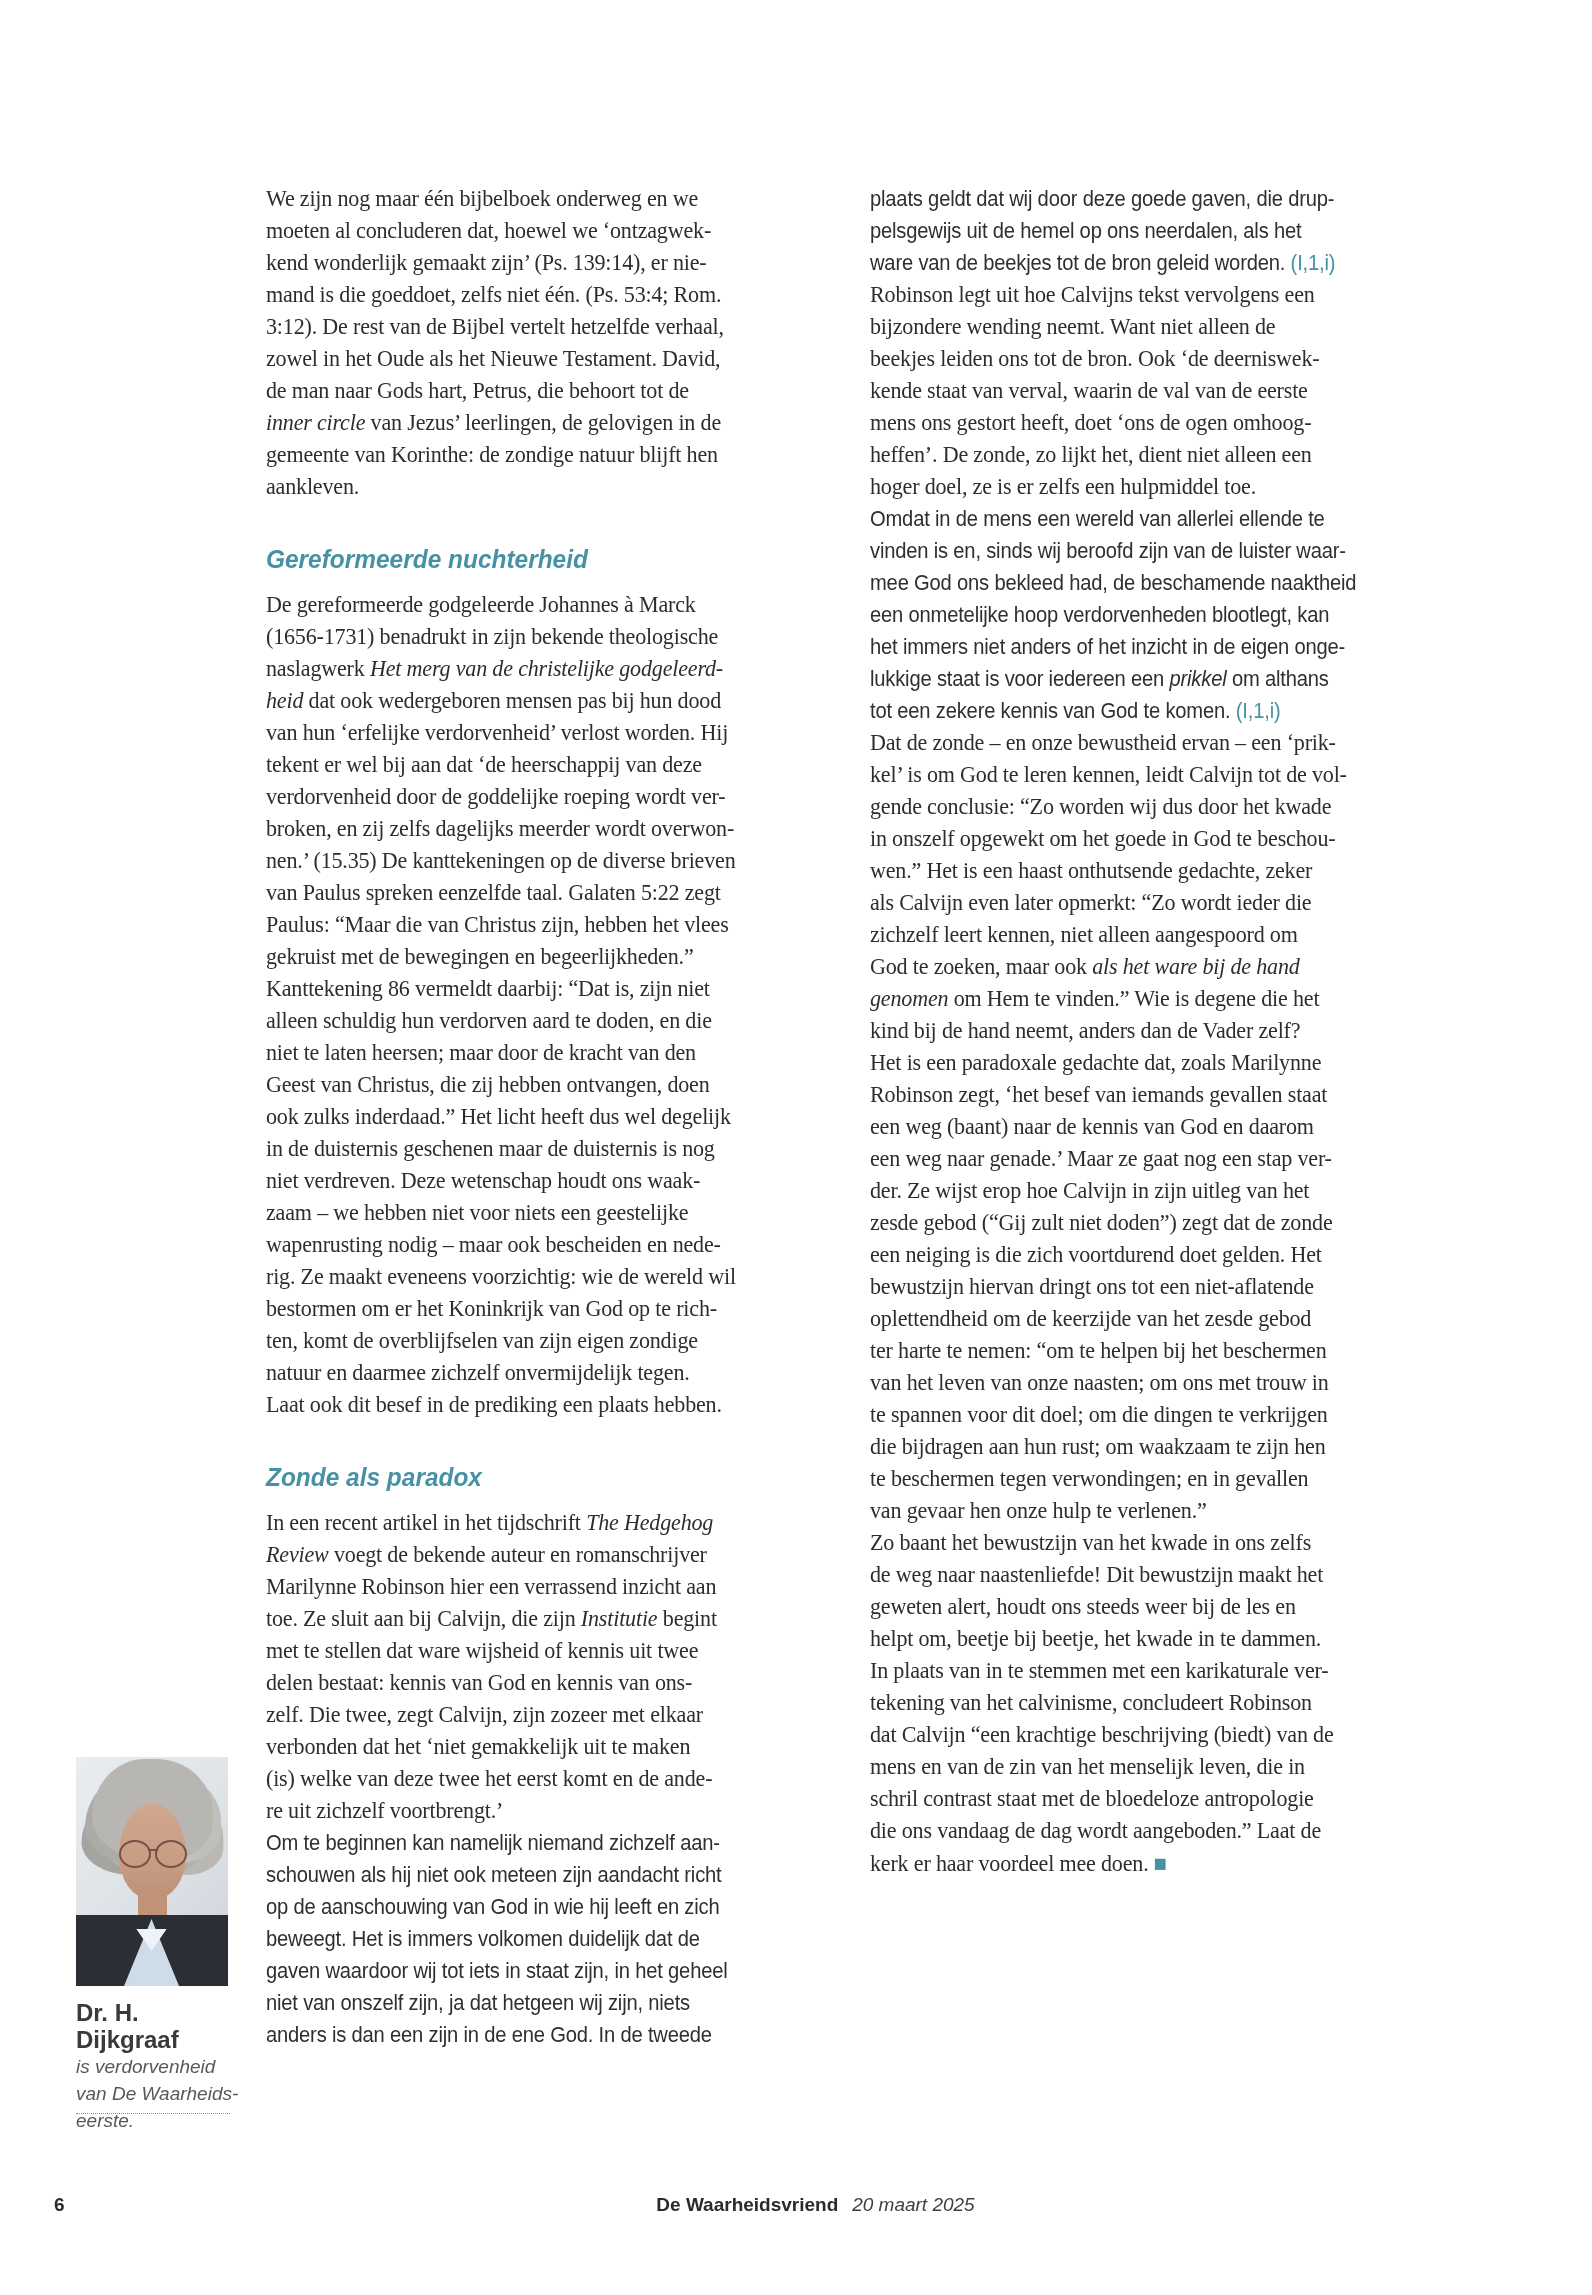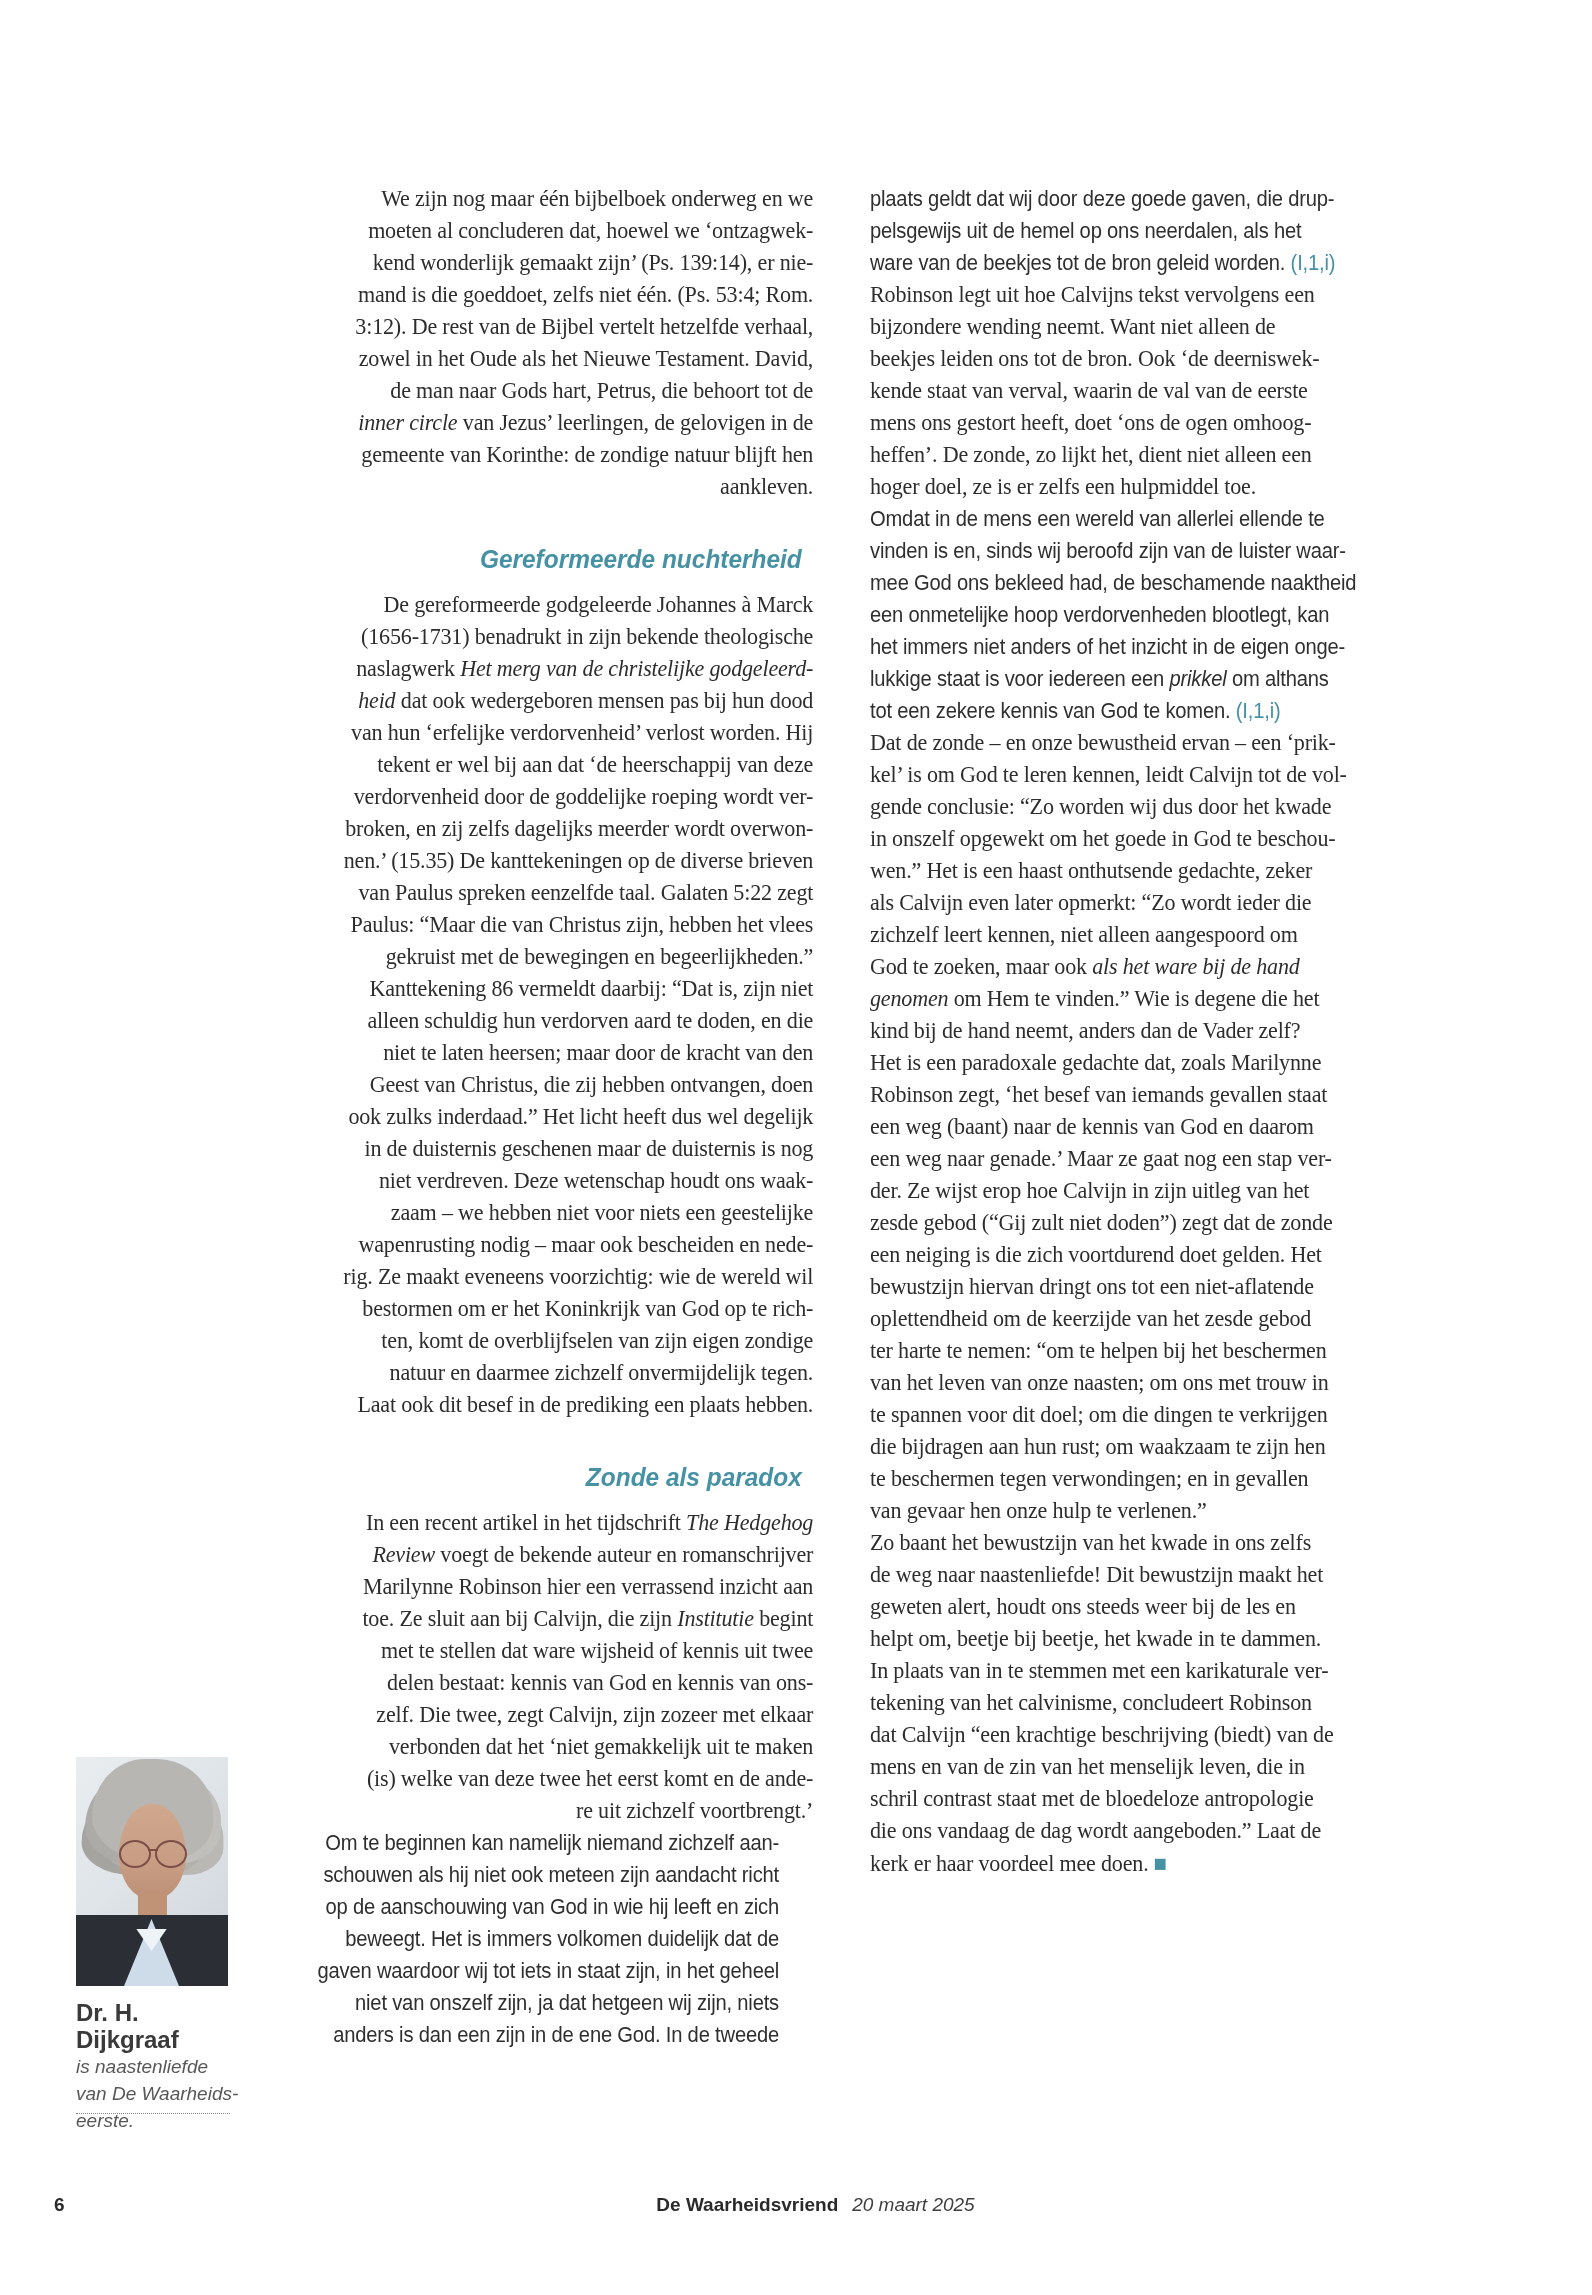--- a/index.html
+++ b/index.html
@@ -1,20 +1,20 @@
 <!DOCTYPE html>
 <html style="font-size:14px"><head>
 <meta charset="utf-8">
 <style>
   html,body{margin:0;padding:0;background:#ffffff;}
   .page{position:relative;width:1592px;height:2295px;background:#ffffff;overflow:hidden;
         font-family:"Liberation Serif","DejaVu Serif",serif;color:#2d2d2d;}
 
   .column{position:absolute;top:183px;width:570px;}
-  .column-left{left:266px;text-align:right;}
+  .column-left{left:266px;}
   .column-right{left:870px;}
 
   .para{margin:0;}
   .para + .para{}
   .heading + .para{margin-top:1px;}
   .heading{margin:39px 0 12px 0;
            font-family:"Liberation Sans","DejaVu Sans",sans-serif;
            font-weight:bold;font-style:italic;font-size:26px;line-height:35px;
            transform:scaleX(.94);transform-origin:0 0;white-space:nowrap;}
   .line{white-space:nowrap;transform-origin:0 50%;}
@@ -210,21 +210,21 @@
     <div class="collar"></div>
     <div class="glasses">
       <div class="lens lens-l"></div>
       <div class="lens lens-r"></div>
       <div class="bridge"></div>
     </div>
   </div>
 
   <div class="caption">
     <div class="name">Dr. H. Dijkgraaf</div>
-    <span class="bio">is naastenliefde</span>
+    <span class="bio">is verdorvenheid</span>
     <span class="bio">van De Waarheids-</span>
     <span class="bio">eerste.</span>
   </div>
   <div class="dotted-rule"></div>
 
   <div class="footer-pagenum">6</div>
   <div class="footer-center">
     <span class="mag">De Waarheidsvriend</span>
     <span class="date">20 maart 2025</span>
   </div>

